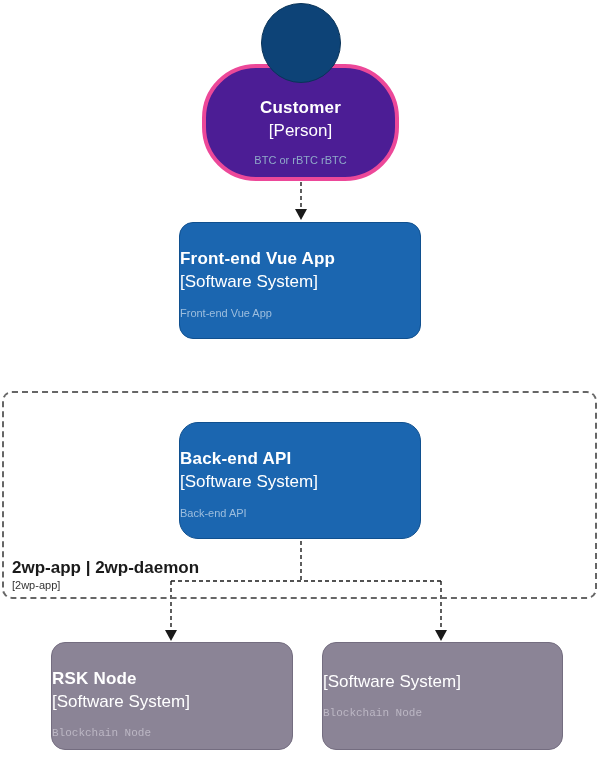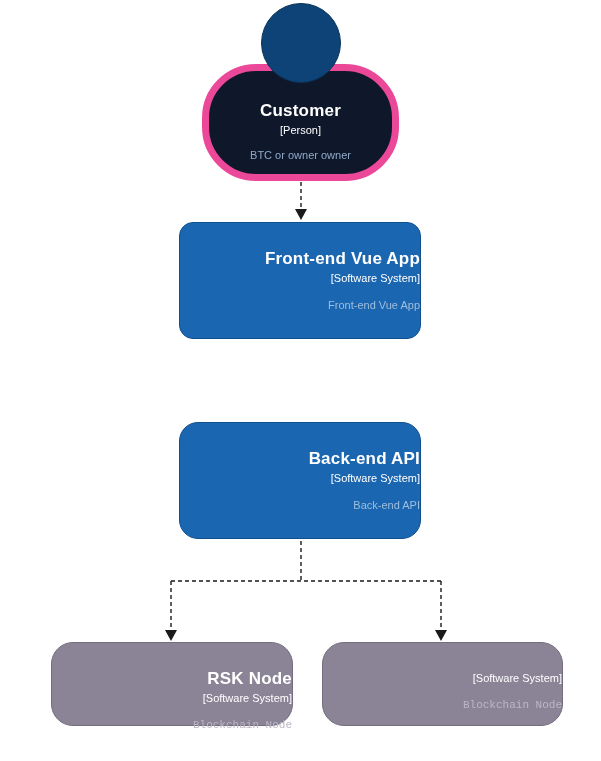--- a/index.html
+++ b/index.html
@@ -45,72 +45,72 @@
     font-size: 11px;
     color: #333333;
     margin-top: 2px;
   }
 
   
   .node {
     position: absolute;
     box-sizing: border-box;
     color: #ffffff;
-    text-align: right;
+    text-align: left;
   }
   .node-title {
     font-size: 17px;
     font-weight: bold;
     letter-spacing: 0.2px;
   }
   .node-meta {
-    font-size: 11px;
+    font-size: 17px;
     margin-top: 3px;
   }
   .node-desc {
     font-size: 11px;
     margin-top: 15px;
   }
 
   .sys {
     width: 242px; height: 117px;
     background: #1b66b0;
     border: 1px solid #10508f;
     border-radius: 14px;
     padding-top: 26px;
   }
   .sys .node-desc { color: #9dbede; }
 
   .ext {
-    width: 242px; height: 84px;
+    width: 242px; height: 108px;
     background: #8b8496;
     border: 1px solid #746d80;
-    border-radius: 22px;
+    border-radius: 14px;
     padding-top: 26px;
   }
   .ext .node-desc { color: #bcb7c4; font-family: Liberation Mono, monospace; }
 
   
   .person-head {
     position: absolute;
     left: 261px; top: 3px;
     width: 80px; height: 80px;
     box-sizing: border-box;
     background: #0d4377;
     border: 1px solid #093358;
     border-radius: 50%;
     z-index: 3;
   }
   .person-body {
     position: absolute;
     left: 202px; top: 64px;
     width: 197px; height: 117px;
     box-sizing: border-box;
-    background: #0f172a;
-    border: 7px solid #ec4899;
+    background: #4c1d95;
+    border: 4px solid #ec4899;
     border-radius: 54px;
     color: #ffffff;
     text-align: center;
     padding-top: 30px;
     z-index: 2;
   }
   .person-body .node-desc { color: #8fa9c9; margin-top: 13px; }
 
   #node-frontend { left: 179px; top: 222px; }
   #node-backend  { left: 179px; top: 422px; border-radius: 19px; }
@@ -134,25 +134,31 @@
     <g>
       <path d="M171 581 V 630" fill="none" stroke="#1a1a1a" stroke-width="1.4" stroke-dasharray="4 3"></path>
       <polygon points="165,630 177,630 171,641" fill="#1a1a1a"></polygon>
     </g>
     <g>
       <path d="M441 581 V 630" fill="none" stroke="#1a1a1a" stroke-width="1.4" stroke-dasharray="4 3"></path>
       <polygon points="435,630 447,630 441,641" fill="#1a1a1a"></polygon>
     </g>
   </svg>
 
+  <div class="boundary">
+    <div class="boundary-label">
+      <div class="boundary-title">2wp-app | 2wp-daemon</div>
+      <div class="boundary-meta">[2wp-app]</div>
+    </div>
+  </div>
 
   <div class="person-body node">
     <div class="node-title">Customer</div>
     <div class="node-meta">[Person]</div>
-    <div class="node-desc">BTC or owner owner</div>
+    <div class="node-desc">BTC or rBTC rBTC</div>
   </div>
   <div class="person-head"></div>
 
   <div id="node-frontend" class="node sys">
     <div class="node-title">Front-end Vue App</div>
     <div class="node-meta">[Software System]</div>
     <div class="node-desc">Front-end Vue App</div>
   </div>
 
   <div id="node-backend" class="node sys">

